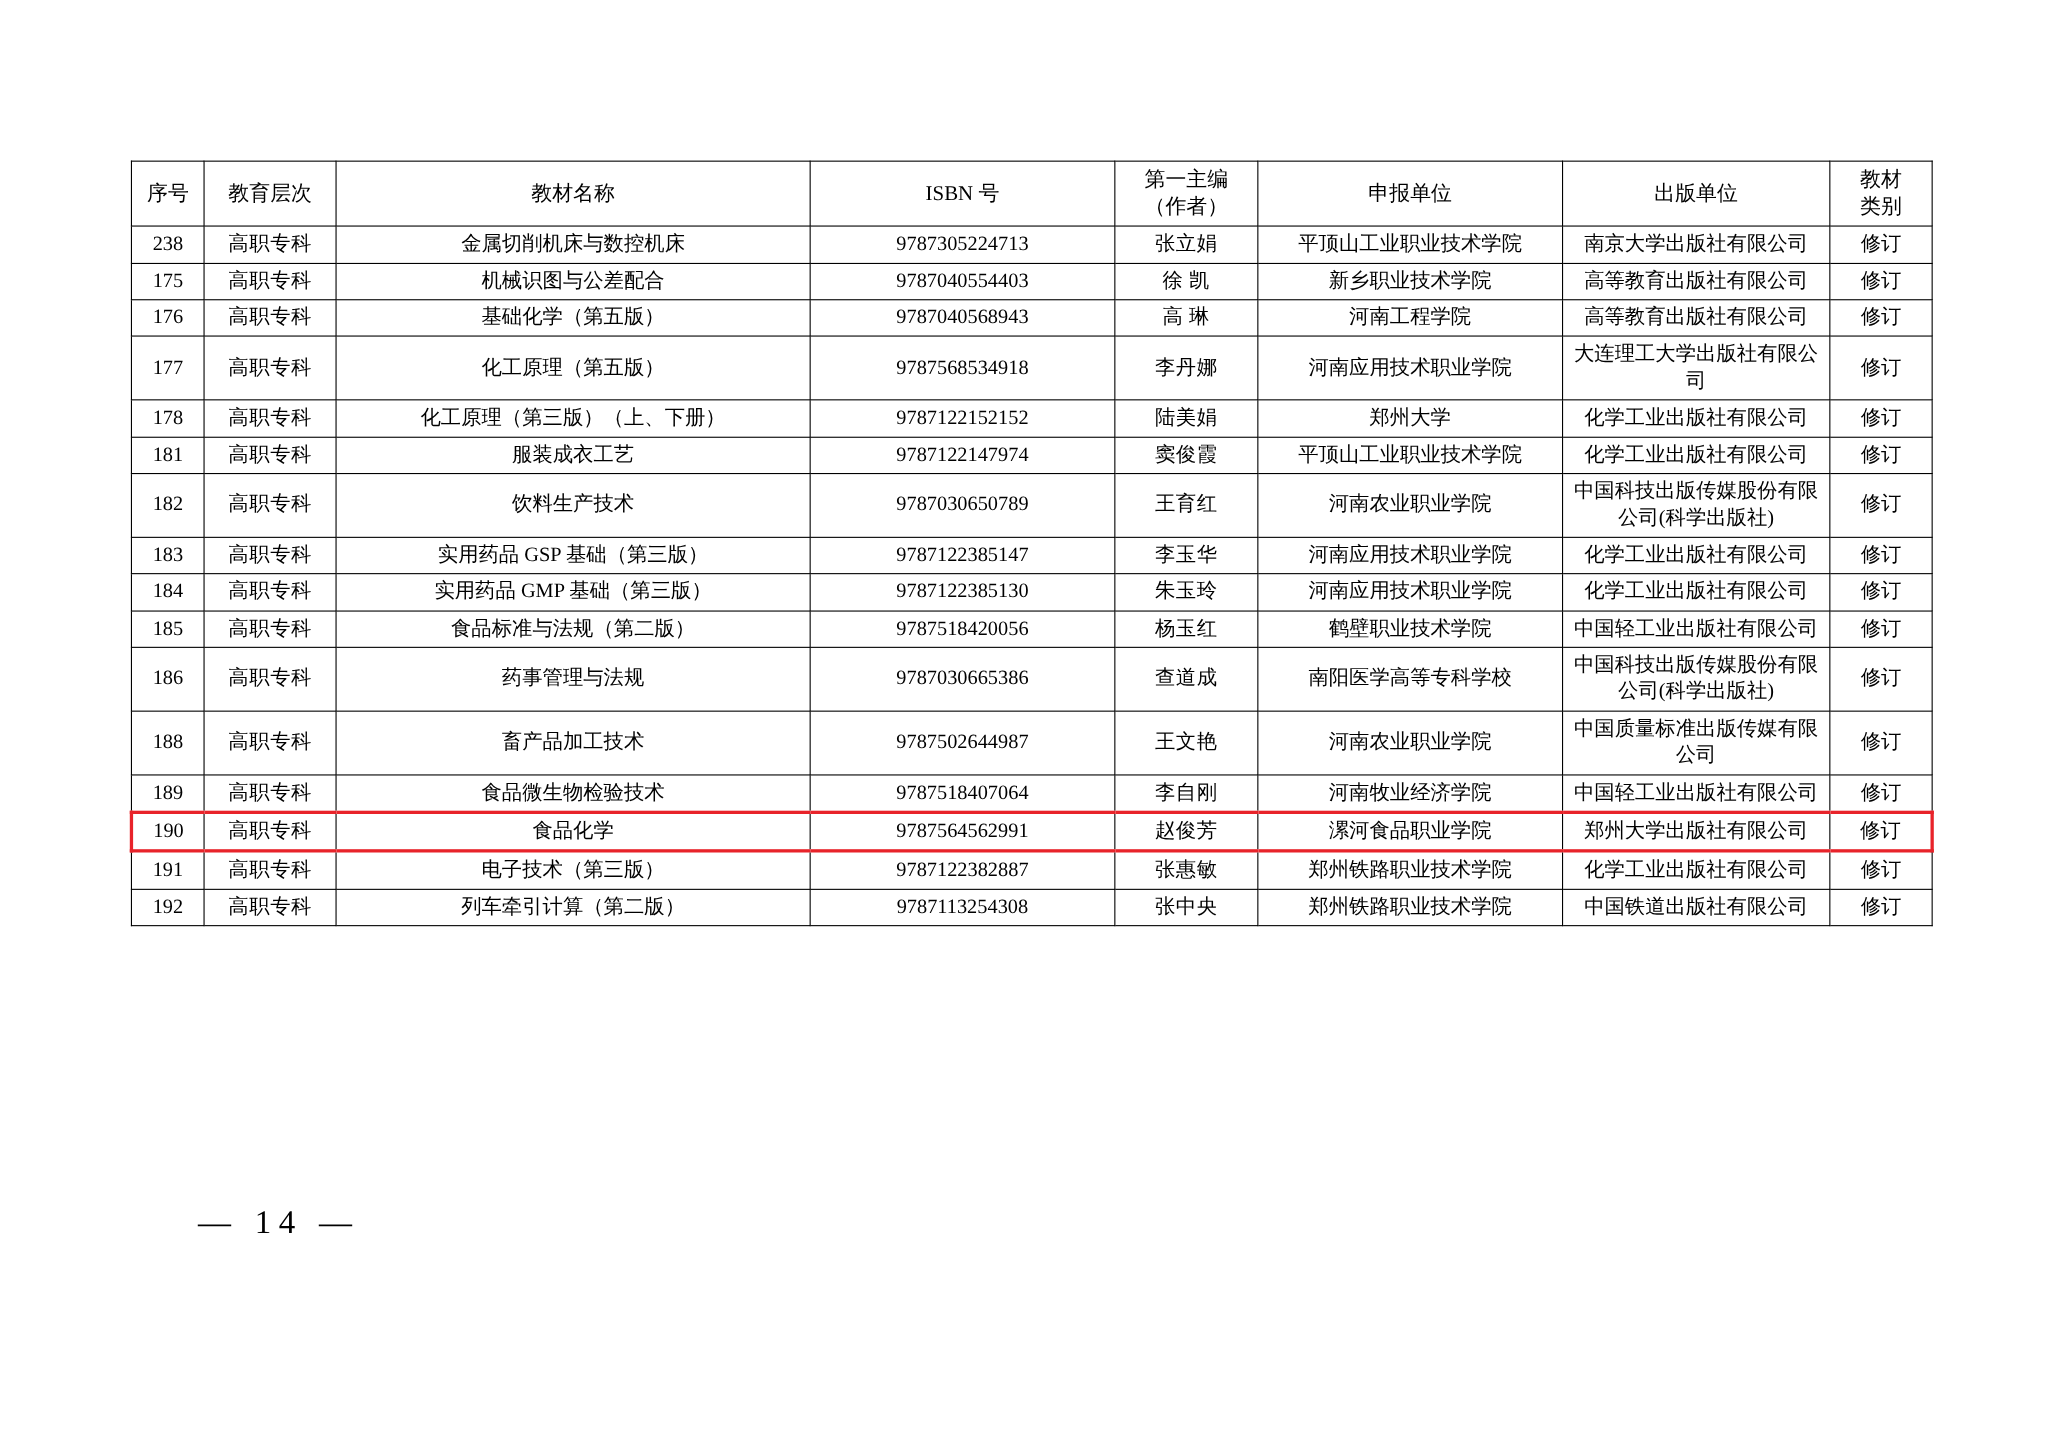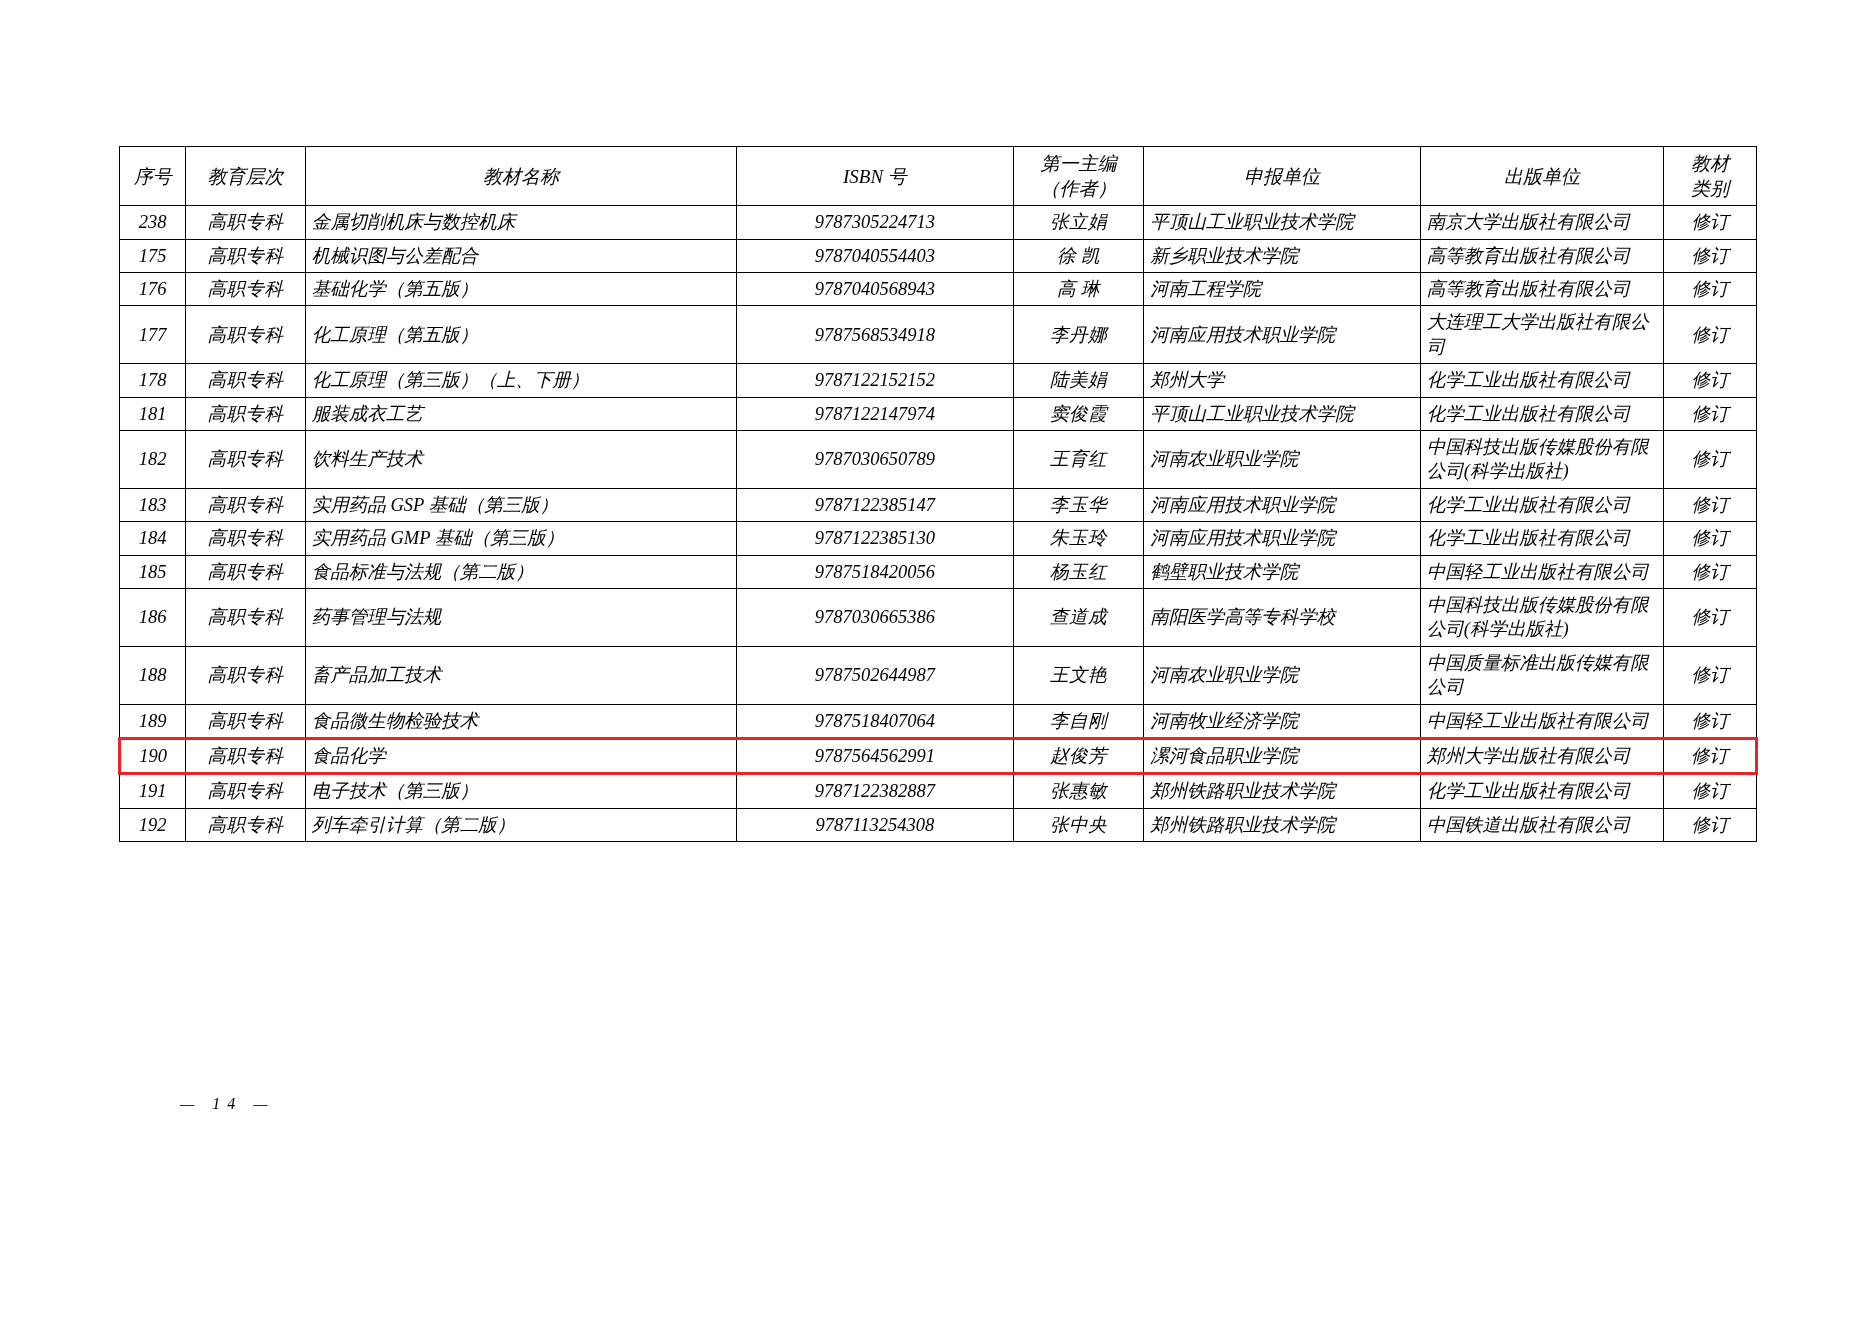--- a/index.html
+++ b/index.html
@@ -13,21 +13,20 @@
     font-family: "Liberation Serif", "DejaVu Serif", serif;
     color: #000000;
     position: relative;
   }
   .page {
     position: relative;
     width: 1841px;
     height: 1323px;
     box-sizing: border-box;
     padding: 0;
-    font-style: italic;
   }
   .table-wrap {
     position: absolute;
     left: 118px;
     top: 146px;
     width: 1640px;
   }
   table.doc-table {
     border-collapse: collapse;
     width: 1640px;
@@ -55,42 +54,42 @@
   col.c-isbn  { width: 250px; }
   col.c-author{ width: 118px; }
   col.c-apply { width: 250px; }
   col.c-press { width: 220px; }
   col.c-type  { width: 84px; }
 
   td.index, td.level, td.isbn, td.author, td.type {
     text-align: center;
   }
   td.title, td.apply, td.press {
-    text-align: left;
+    text-align: center;
     padding-left: 9px;
   }
   td.level { letter-spacing: 0.5px; }
   td.author { letter-spacing: 0.5px; }
 
   tr.highlight td {
     border-top: 3.4px solid #e8232a;
     border-bottom: 3.4px solid #e8232a;
   }
   tr.highlight td:first-child {
     border-left: 3.4px solid #e8232a;
   }
   tr.highlight td:last-child {
     border-right: 3.4px solid #e8232a;
   }
 
   .page-number {
     position: absolute;
     left: 180px;
     top: 1095px;
-    font-size: 16px;
+    font-size: 30px;
     letter-spacing: 7px;
     font-family: "Liberation Serif", "DejaVu Serif", serif;
   }
   .hdr-two-line {
     display: block;
   }
 </style>
 </head>
 <body>
 

